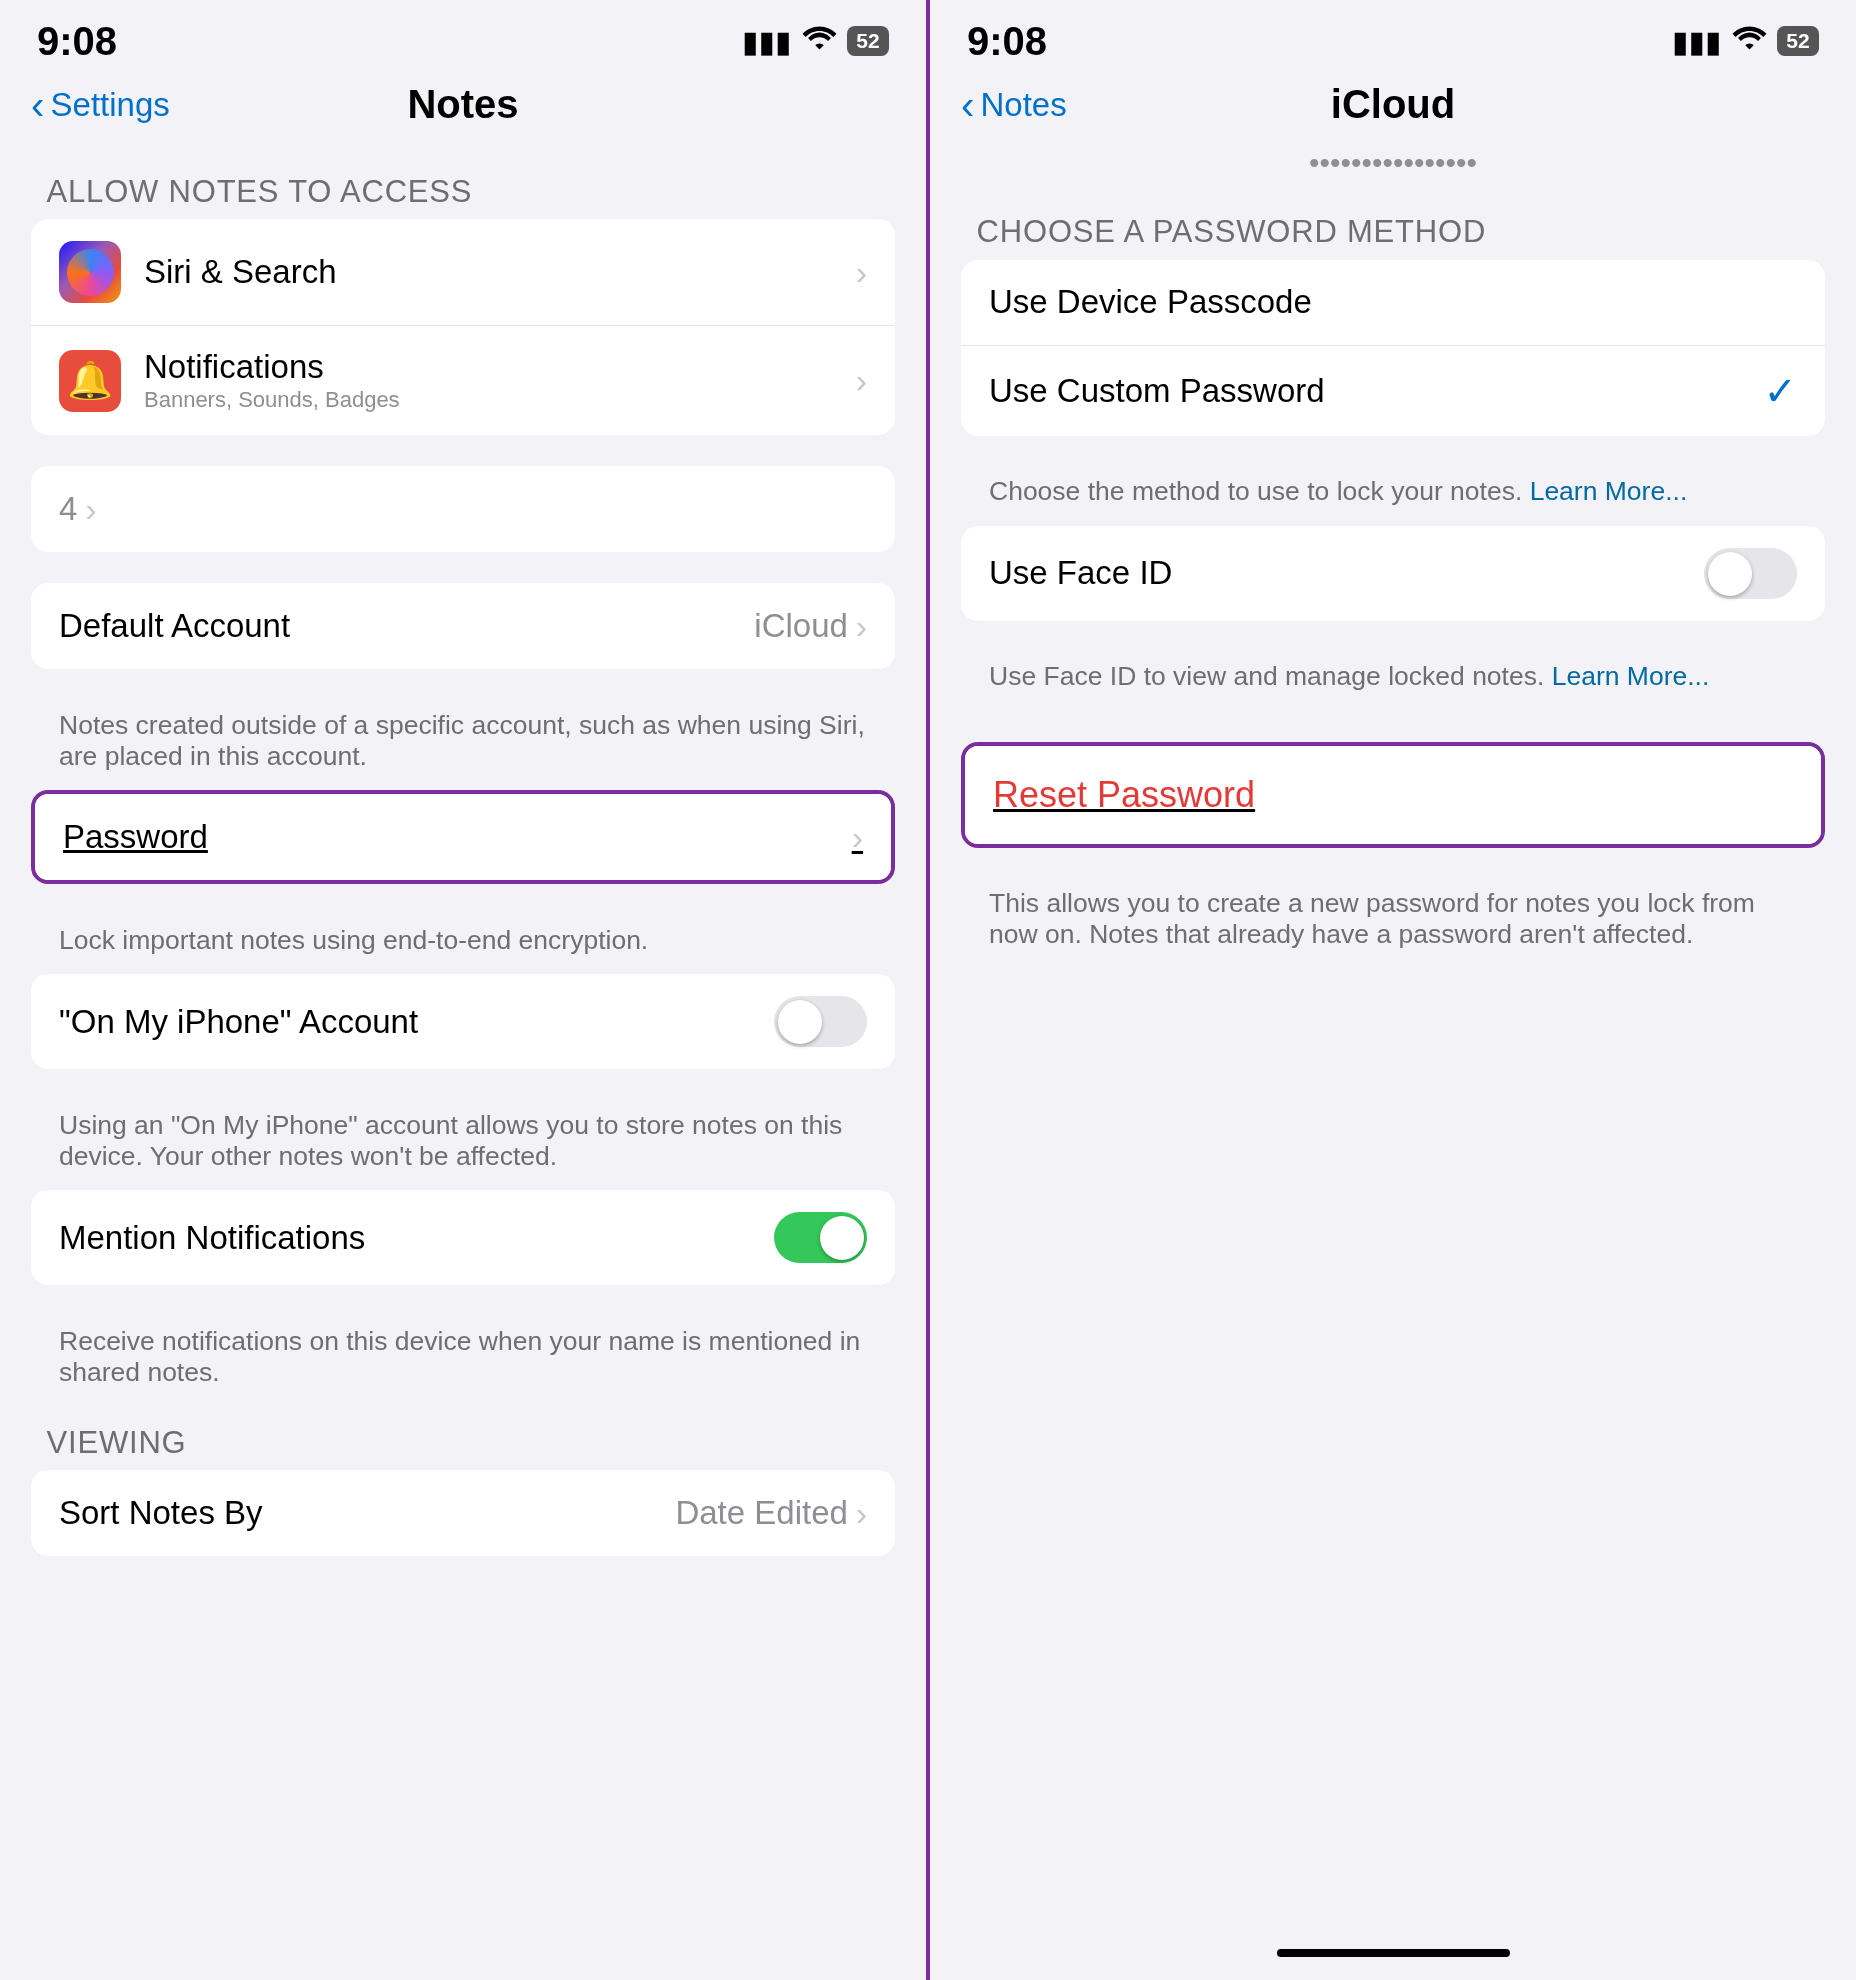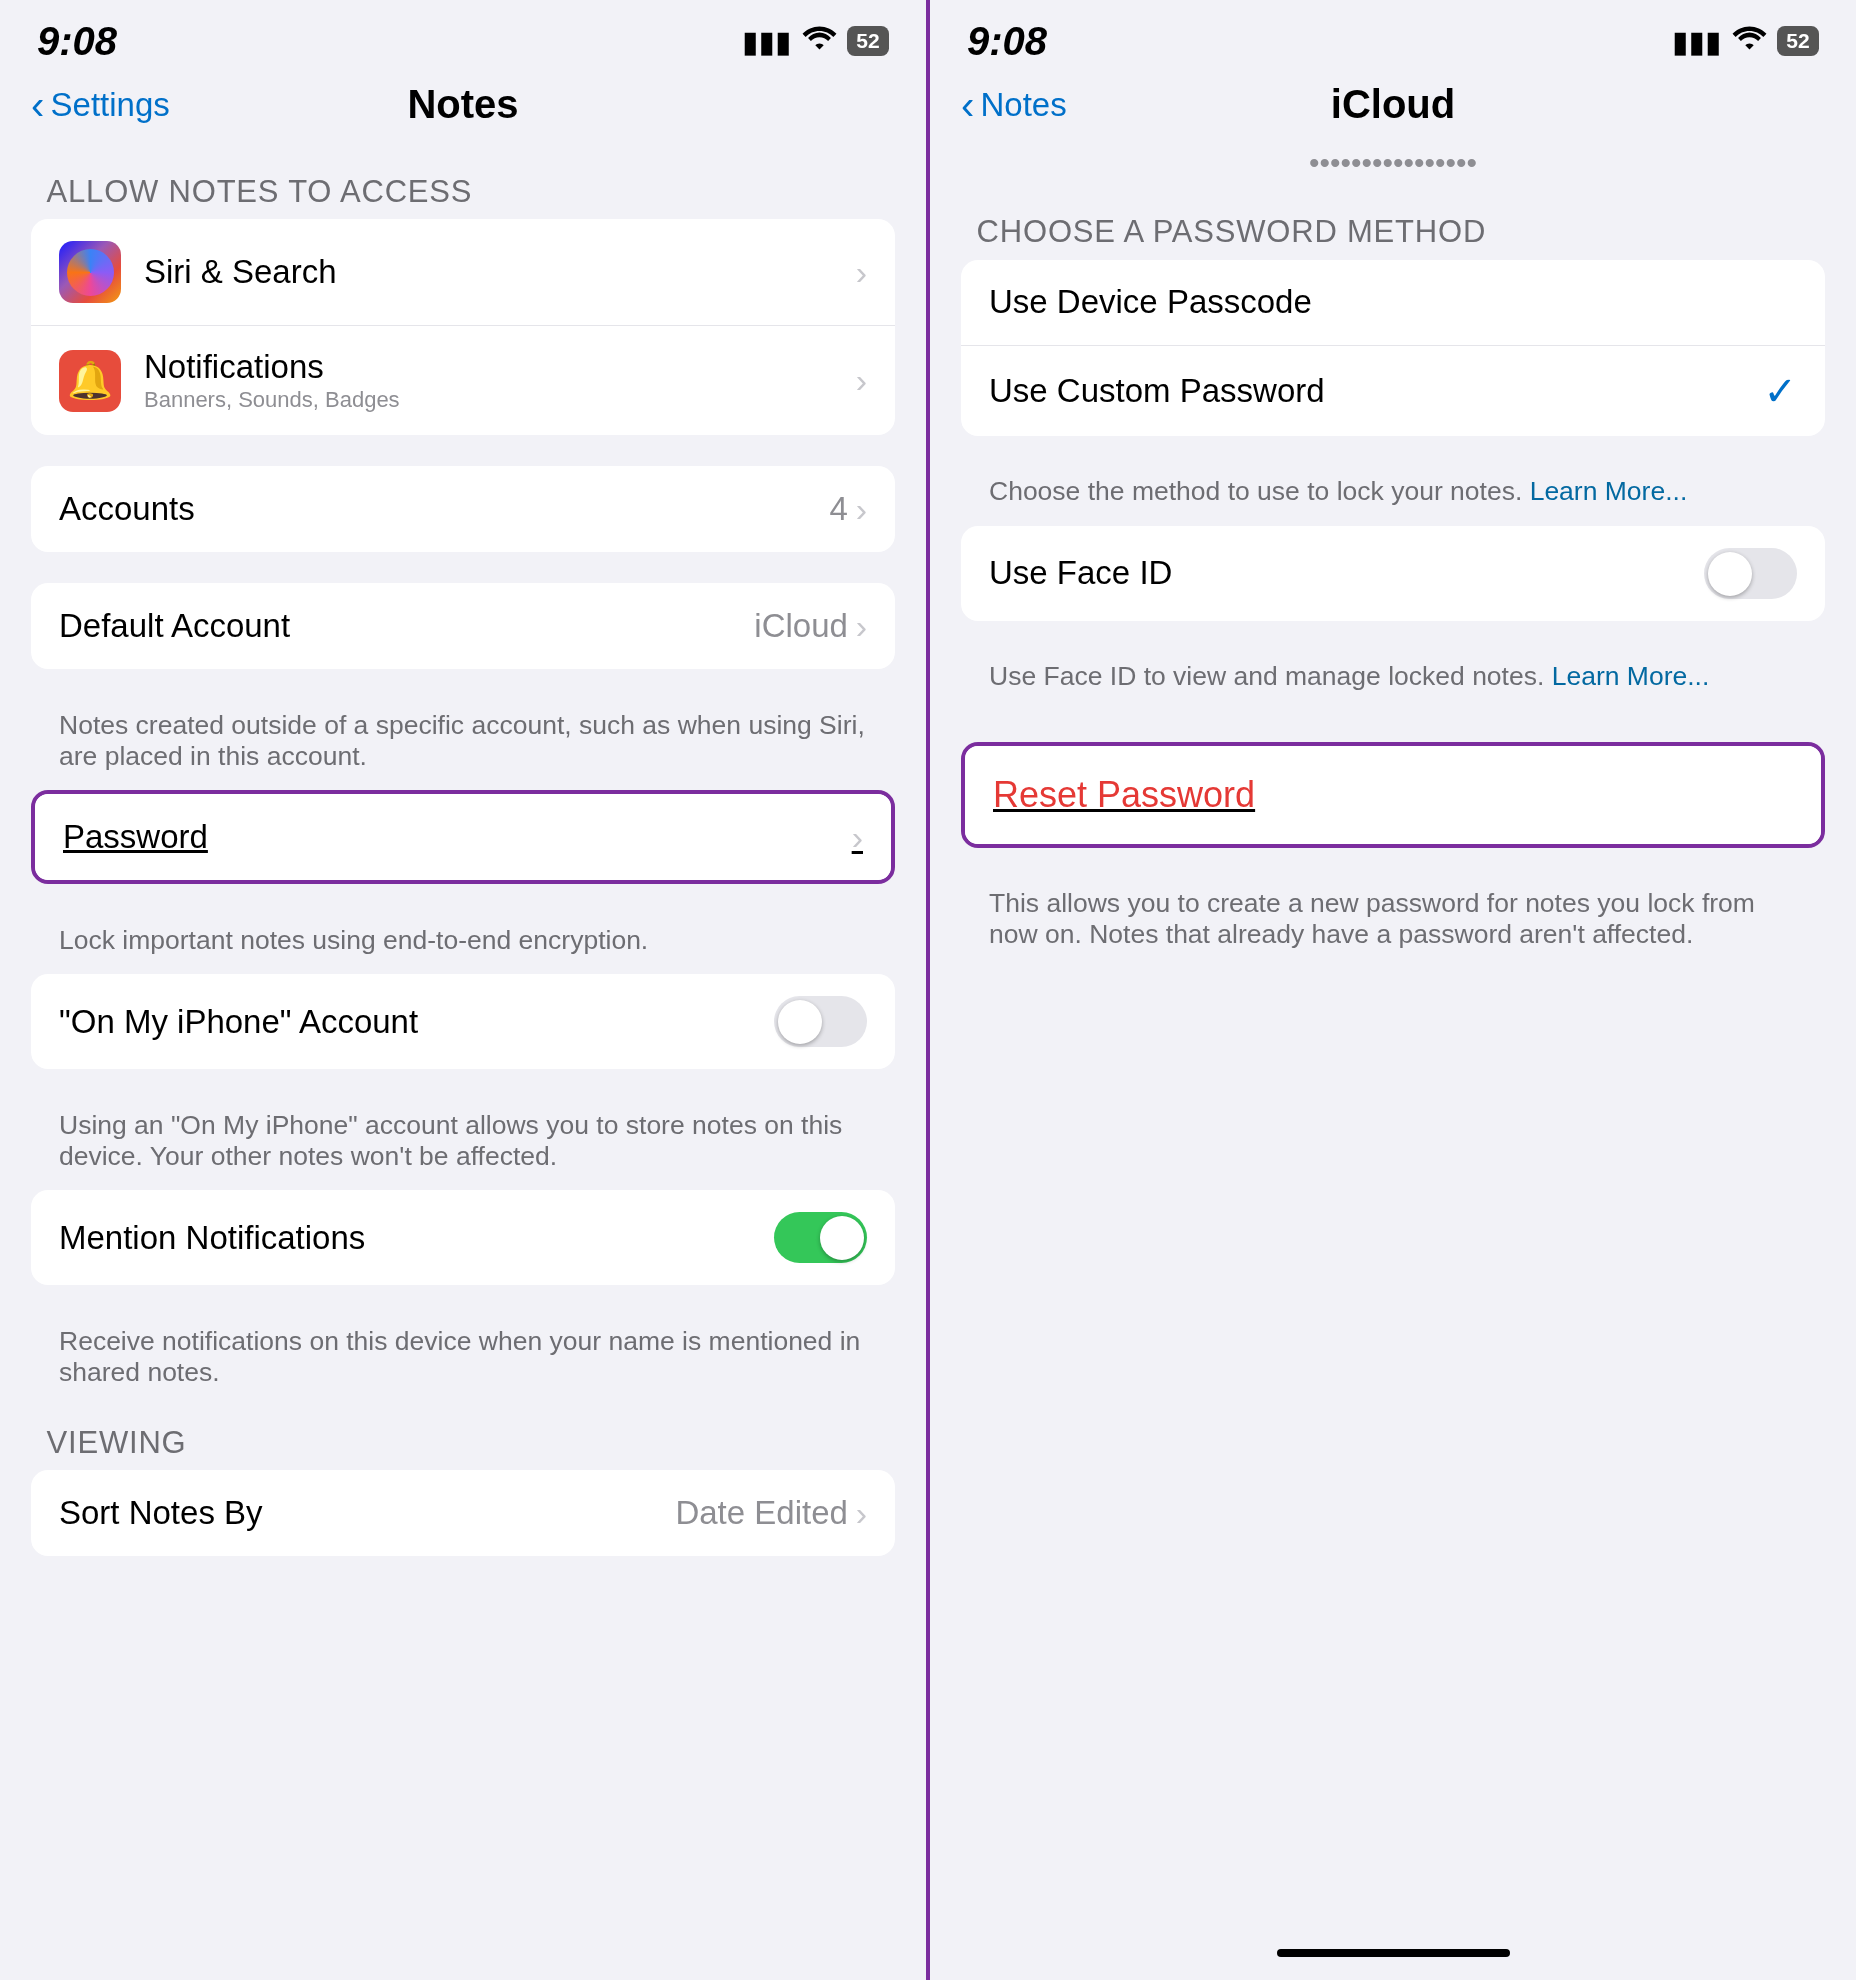--- a/index.html
+++ b/index.html
@@ -31,21 +31,20 @@
       justify-content: space-between;
       align-items: center;
       padding: 18.7px 37px 6.2px;
       background: #f2f2f7;
     }
 
     .status-time {
       font-size: 40px;
       font-weight: 600;
       color: #000;
-      font-style: italic;
     }
 
     .status-icons {
       display: flex;
       align-items: center;
       gap: 9.3px;
     }
 
     .signal-icon, .wifi-icon {
       font-size: 30px;
@@ -340,23 +339,20 @@
         <div class="card-row-text">
           <div class="card-row-title">Notifications</div>
           <div class="card-row-subtitle">Banners, Sounds, Badges</div>
         </div>
         <span class="chevron-right">›</span>
       </div>
     </div>
 
     <div class="card">
       <div class="card-row">
-        <div class="card-row-text">
-          <div class="card-row-title">Accounts</div>
-        </div>
         <span class="card-row-value">4</span>
         <span class="chevron-right">›</span>
       </div>
     </div>
 
     <div class="card">
       <div class="card-row">
         <div class="card-row-text">
           <div class="card-row-title">Default Account</div>
         </div>

